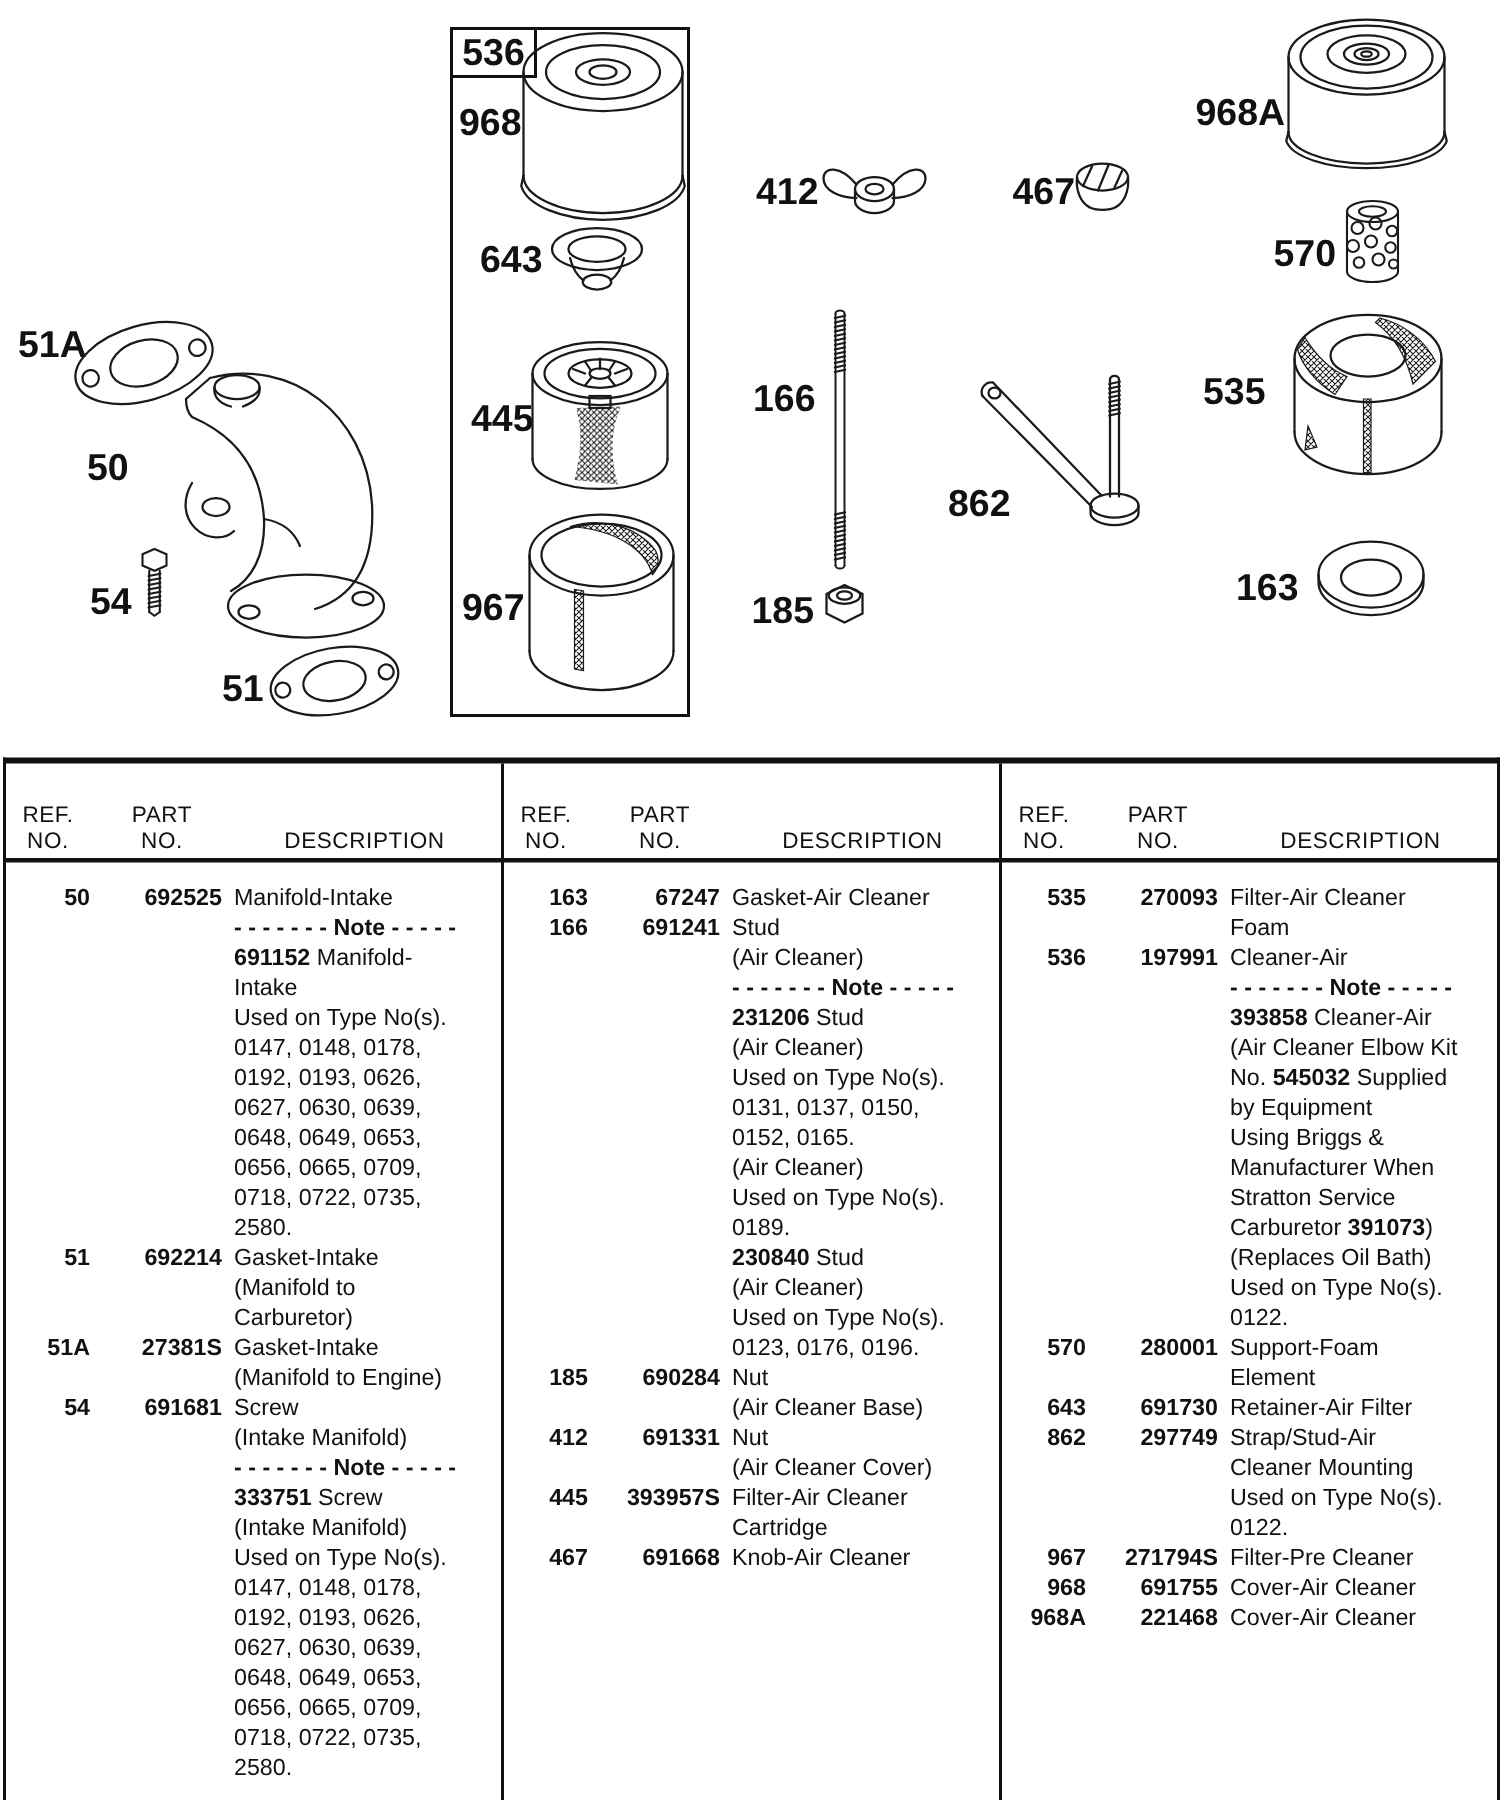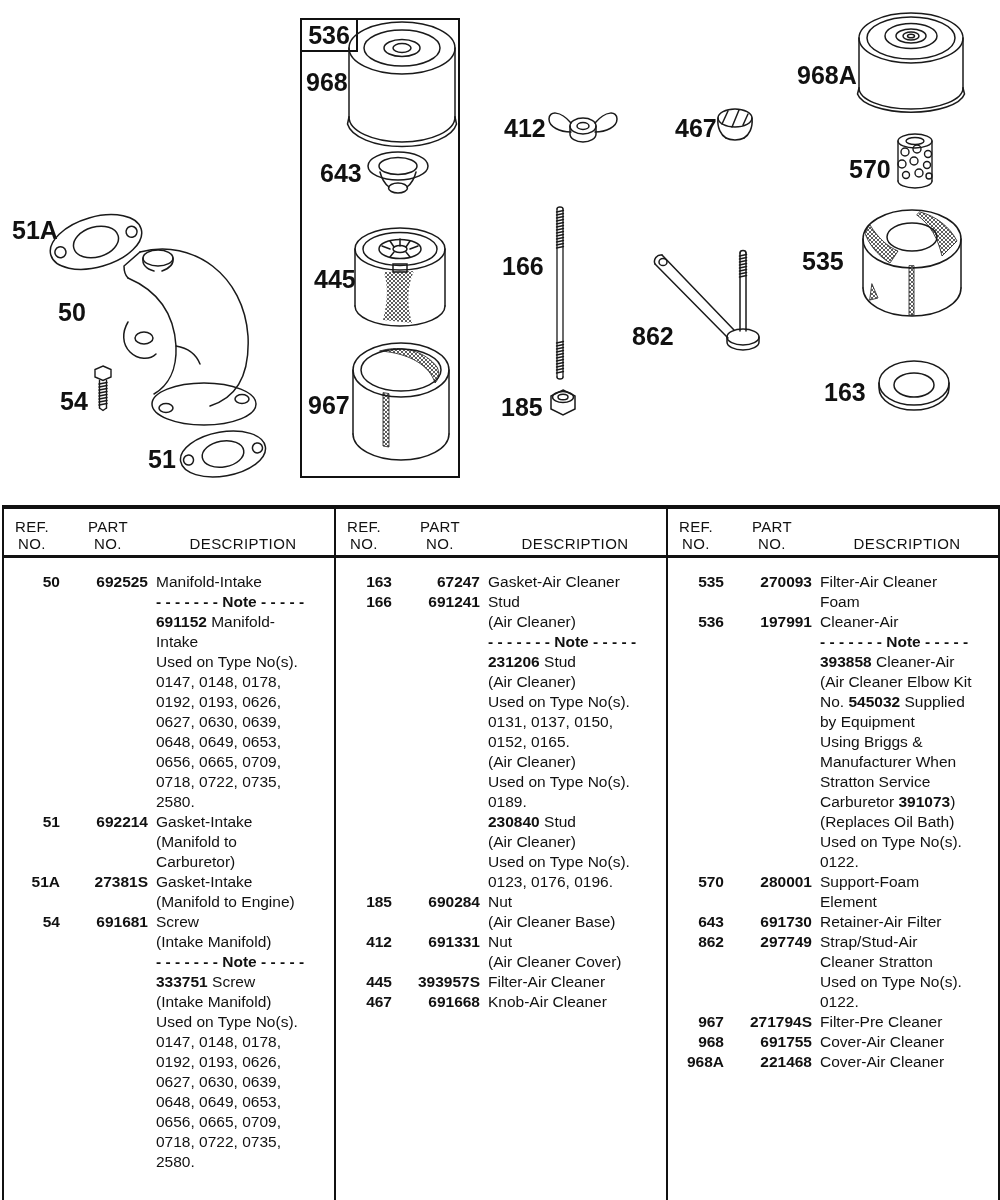--- a/index.html
+++ b/index.html
@@ -27,21 +27,21 @@
   .d467{left:712px;top:106px;} .d166{left:550px;top:203px;} .d862{left:650px;top:243px;}
   .d185{left:546px;top:388px;} .d968A{left:856px;top:8px;}  .d570{left:891px;top:131px;}
   .d535{left:860px;top:206px;} .d163{left:876px;top:358px;}
   
   .table-wrap{position:absolute;left:2px;top:505px;width:994px;height:695px;
     border-top:4px solid #111;border-left:2px solid #111;border-right:2px solid #111;
     display:flex;background:#fff;}
   .tcol{flex:1 1 0;border-right:2px solid #111;display:flex;flex-direction:column;min-width:0;}
   .tcol:last-child{border-right:none;}
   .thead{height:40px;border-bottom:3px solid #111;display:grid;grid-template-columns:56px 80px 1fr;
-    column-gap:8px;align-items:end;padding:3px 4px 3px 0;}
+    column-gap:8px;align-items:end;padding:20px 4px 3px 0;}
   .th{display:flex;flex-direction:column;align-items:center;font-size:15px;line-height:17px;letter-spacing:0.4px;}
   .tbody{padding:14px 2px 0 0;}
   .trow{display:grid;grid-template-columns:56px 80px 1fr;column-gap:8px;line-height:20px;font-size:15.5px;}
   .cell{white-space:nowrap;min-height:20px;}
   .cell.ref,.cell.part{text-align:right;font-weight:bold;}
   .b{font-weight:bold;}
 </style>
 </head>
 <body>
 
@@ -578,20 +578,25 @@
           <div class="cell ref"></div>
           <div class="cell part"></div>
           <div class="cell desc"><span>(Air Cleaner Cover)</span></div>
         </div>
         <div class="trow">
           <div class="cell ref">445</div>
           <div class="cell part">393957S</div>
           <div class="cell desc"><span>Filter-Air Cleaner</span></div>
         </div>
         <div class="trow">
+          <div class="cell ref"></div>
+          <div class="cell part"></div>
+          <div class="cell desc"><span>Cartridge</span></div>
+        </div>
+        <div class="trow">
           <div class="cell ref">467</div>
           <div class="cell part">691668</div>
           <div class="cell desc"><span>Knob-Air Cleaner</span></div>
         </div>
       </div>
   </div>
 
   <div class="tcol">
     <div class="thead">
       <div class="th">
@@ -698,21 +703,21 @@
           <div class="cell desc"><span>Retainer-Air Filter</span></div>
         </div>
         <div class="trow">
           <div class="cell ref">862</div>
           <div class="cell part">297749</div>
           <div class="cell desc"><span>Strap/Stud-Air</span></div>
         </div>
         <div class="trow">
           <div class="cell ref"></div>
           <div class="cell part"></div>
-          <div class="cell desc"><span>Cleaner Stratton</span></div>
+          <div class="cell desc"><span>Cleaner Mounting</span></div>
         </div>
         <div class="trow">
           <div class="cell ref"></div>
           <div class="cell part"></div>
           <div class="cell desc"><span>Used on Type No(s).</span></div>
         </div>
         <div class="trow">
           <div class="cell ref"></div>
           <div class="cell part"></div>
           <div class="cell desc"><span>0122.</span></div>

